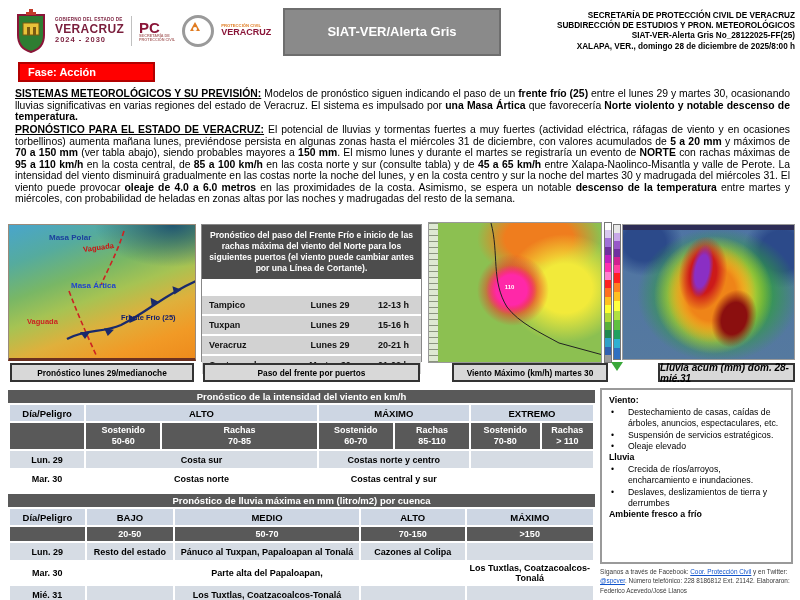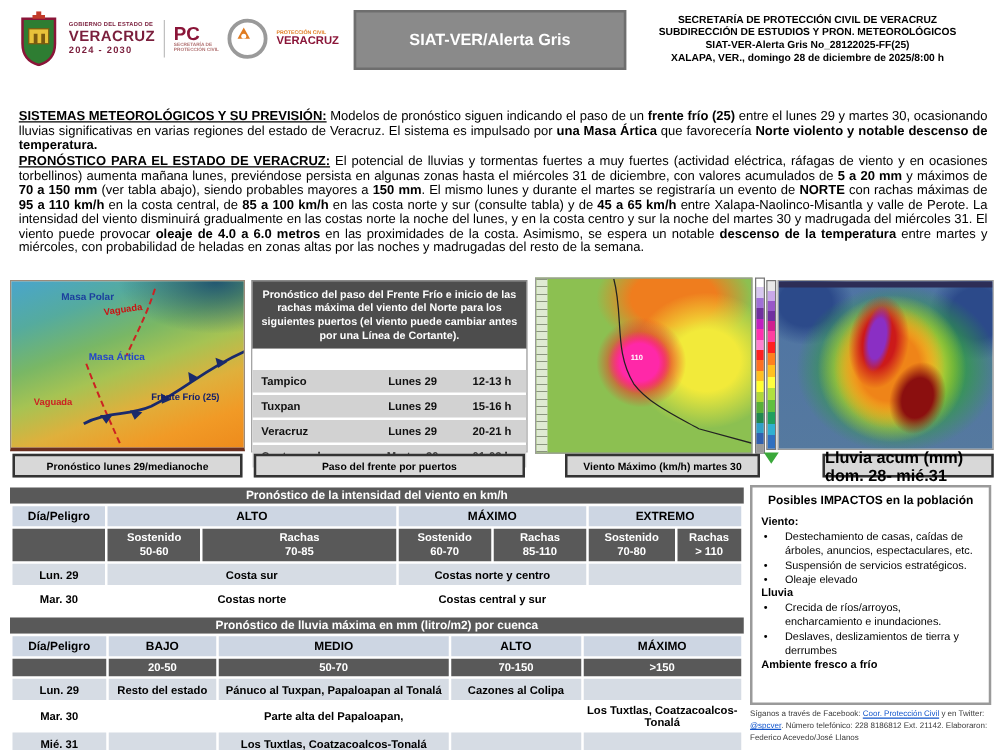--- a/index.html
+++ b/index.html
@@ -20,21 +20,21 @@
   .pcblock .s{font-size:3.8px;font-weight:bold;color:#b07070;}
   .ringlogo{width:26px;height:26px;border-radius:50%;border:3px solid #9a9a9a;position:relative;flex:0 0 auto;background:#fff;}
   .ringlogo .tri{position:absolute;left:5px;top:4px;width:0;height:0;border-left:5px solid transparent;border-right:5px solid transparent;border-bottom:9px solid #e07b20;}
   .ringlogo .dot{position:absolute;left:8px;top:9px;width:4px;height:4px;border-radius:50%;background:#fff;}
   .pcvtext{line-height:1.1;white-space:nowrap;}
   .pcvtext .s{font-size:4.2px;font-weight:bold;color:#e07b20;}
   .pcvtext .n{font-size:9px;font-weight:bold;color:#8a1538;}
 
   .titlebox{left:283px;top:8px;width:214px;height:44px;background:#8a8a8a;border:2px solid #6e6e6e;
     color:#ffffff;font-weight:bold;font-size:13px;text-align:center;display:flex;flex-direction:column;justify-content:center;line-height:1.45;}
-  .orgblock{left:497px;top:11px;width:298px;text-align:center;color:#000;font-weight:bold;font-size:8.2px;line-height:1.24;}
+  .orgblock{left:497px;top:11px;width:298px;text-align:right;color:#000;font-weight:bold;font-size:8.2px;line-height:1.24;}
 
   
   .phasebox{left:18px;top:62px;width:137px;height:20px;background:#ff0000;border:2px solid #b30000;
     color:#fff;font-weight:bold;font-size:11px;display:flex;align-items:center;padding-left:8px;box-sizing:border-box;}
   .para{left:15px;width:775px;font-size:10.4px;line-height:11.5px;text-align:justify;color:#000;}
   .p1{top:88px;} .p2{top:124px;}
 
   
   .mappanel{overflow:hidden;box-sizing:border-box;}
   .map1{left:8px;top:224px;width:188px;height:137px;border:1px solid #9a8a7a;border-bottom:3px solid #6b3020;
@@ -135,20 +135,21 @@
     <div>SIAT-VER/Alerta Gris</div>
   </div>
 
   <div class="abs orgblock">
     <div>SECRETARÍA DE PROTECCIÓN CIVIL DE VERACRUZ</div>
     <div>SUBDIRECCIÓN DE ESTUDIOS Y PRON. METEOROLÓGICOS</div>
     <div>SIAT-VER-Alerta Gris No_28122025-FF(25)</div>
     <div>XALAPA, VER., domingo 28 de diciembre de 2025/8:00 h</div>
   </div>
 
+  <div class="abs phasebox">Fase: Acción</div>
 
   <div class="abs para p1"><span style="font-weight: bold; text-decoration: underline;">SISTEMAS METEOROLÓGICOS Y SU PREVISIÓN:</span><span> Modelos de pronóstico siguen indicando el paso de un </span><span style="font-weight: bold;">frente frío (25)</span><span> entre el lunes 29 y martes 30, ocasionando lluvias significativas en varias regiones del estado de Veracruz. El sistema es impulsado por </span><span style="font-weight: bold;">una Masa Ártica</span><span> que favorecería </span><span style="font-weight: bold;">Norte violento y notable descenso de temperatura.</span></div>
   <div class="abs para p2"><span style="font-weight: bold; text-decoration: underline;">PRONÓSTICO PARA EL ESTADO DE VERACRUZ:</span><span> El potencial de lluvias y tormentas fuertes a muy fuertes (actividad eléctrica, ráfagas de viento y en ocasiones torbellinos) aumenta mañana lunes, previéndose persista en algunas zonas hasta el miércoles 31 de diciembre, con valores acumulados de </span><span style="font-weight: bold;">5 a 20 mm</span><span> y máximos de </span><span style="font-weight: bold;">70 a 150 mm</span><span> (ver tabla abajo), siendo probables mayores a </span><span style="font-weight: bold;">150 mm</span><span>. El mismo lunes y durante el martes se registraría un evento de </span><span style="font-weight: bold;">NORTE</span><span> con rachas máximas de </span><span style="font-weight: bold;">95 a 110 km/h</span><span> en la costa central, de </span><span style="font-weight: bold;">85 a 100 km/h</span><span> en las costa norte y sur (consulte tabla) y de </span><span style="font-weight: bold;">45 a 65 km/h</span><span> entre Xalapa-Naolinco-Misantla y valle de Perote. La intensidad del viento disminuirá gradualmente en las costas norte la noche del lunes, y en la costa centro y sur la noche del martes 30 y madrugada del miércoles 31. El viento puede provocar </span><span style="font-weight: bold;">oleaje de 4.0 a 6.0 metros</span><span> en las proximidades de la costa. Asimismo, se espera un notable </span><span style="font-weight: bold;">descenso de la temperatura</span><span> entre martes y miércoles, con probabilidad de heladas en zonas altas por las noches y madrugadas del resto de la semana.</span></div>
 
   <div class="abs mappanel map1">
     <svg class="abs" style="left:0;top:0;" width="188" height="134" viewBox="0 0 188 134">
       <path d="M115 6 C108 28 99 44 92 60" stroke="#cc2222" stroke-width="1.6" stroke-dasharray="5,3" fill="none"></path>
       <path d="M60 66 C69 90 78 110 88 132" stroke="#cc2222" stroke-width="1.6" stroke-dasharray="5,3" fill="none"></path>
       <path d="M187 56 C155 70 140 86 112 100 C94 108 76 104 58 114" stroke="#1a2a6b" stroke-width="2.2" fill="none"></path>
       <polygon points="-5,0 5,0 0,7" transform="translate(168,63) rotate(22)" fill="#1a2a6b"></polygon>
@@ -212,21 +213,21 @@
     <div class="blob" style="left:-10%;top:-12%;width:45%;height:50%;background:radial-gradient(closest-side,#2c4a8a 55%,rgba(44,74,138,0) 100%);"></div>
     <div class="blob" style="left:70%;top:-8%;width:45%;height:55%;background:radial-gradient(closest-side,#2c4a8a 55%,rgba(44,74,138,0) 100%);"></div>
     <div class="blob" style="left:8%;top:2%;width:95%;height:100%;background:radial-gradient(closest-side,#2f9e3f 55%,rgba(47,158,63,0) 100%);"></div>
     <div class="blob" style="left:18%;top:8%;width:70%;height:88%;background:radial-gradient(closest-side,#f0e62e 50%,rgba(240,230,46,0) 100%);"></div>
     <div class="blob" style="left:26%;top:14%;width:52%;height:74%;background:radial-gradient(closest-side,#ef8418 55%,rgba(239,132,24,0) 100%);"></div>
     <div class="blob" style="left:33%;top:8%;width:28%;height:56%;background:radial-gradient(closest-side,#cc1a1a 55%,rgba(204,26,26,0) 100%);transform:rotate(8deg);"></div>
     <div class="blob" style="left:52%;top:48%;width:26%;height:44%;background:radial-gradient(closest-side,#8b0f0f 55%,rgba(139,15,15,0) 100%);transform:rotate(18deg);"></div>
     <div class="blob" style="left:40%;top:14%;width:13%;height:40%;background:radial-gradient(closest-side,#8a2fc4 60%,rgba(138,47,196,0) 100%);transform:rotate(10deg);"></div>
     <div class="map4bar"></div>
   </div>
-  <div class="abs cap" style="left:658px;width:137px;font-size:13px;">Lluvia acum (mm) dom. 28- mié.31</div>
+  <div class="abs cap" style="left:658px;width:137px;font-size:10px;font-style:italic;">Lluvia acum (mm) dom. 28- mié.31</div>
 
   <div class="abs tblwrap windtbl">
     <div class="tbl-title">Pronóstico de la intensidad del viento en km/h</div>
     <table class="grid">
       <colgroup>
         <col style="width:13%">
           <col style="width:13%">
           <col style="width:27%">
         <col style="width:13%">
           <col style="width:13%">
@@ -309,21 +310,20 @@
         <td></td>
         <td>Los Tuxtlas, Coatzacoalcos-Tonalá</td>
         <td></td>
         <td></td>
       </tr>
     </tbody>
       </table>
   </div>
 
   <div class="abs impacts">
-    <div class="ttl">Posibles IMPACTOS en la población</div>
     <div class="hd">Viento:</div>
     <div class="bl">
         <span class="b">•</span>
         <span class="t">Destechamiento de casas, caídas de árboles, anuncios, espectaculares, etc.</span>
       </div>
     <div class="bl">
         <span class="b">•</span>
         <span class="t">Suspensión de servicios estratégicos.</span>
       </div>
     <div class="bl">

